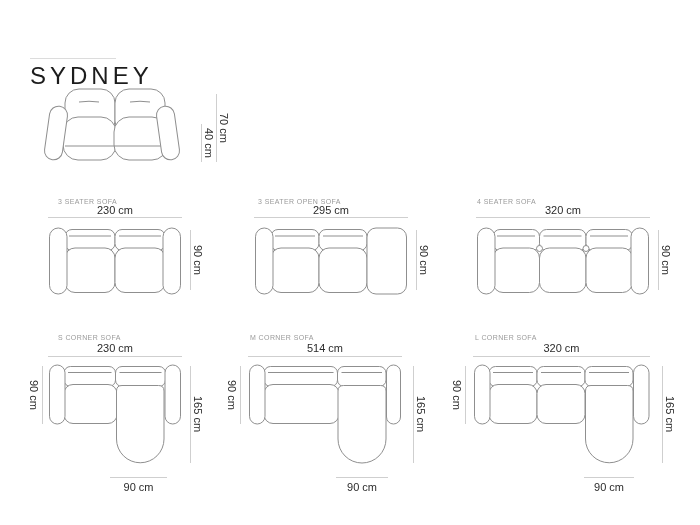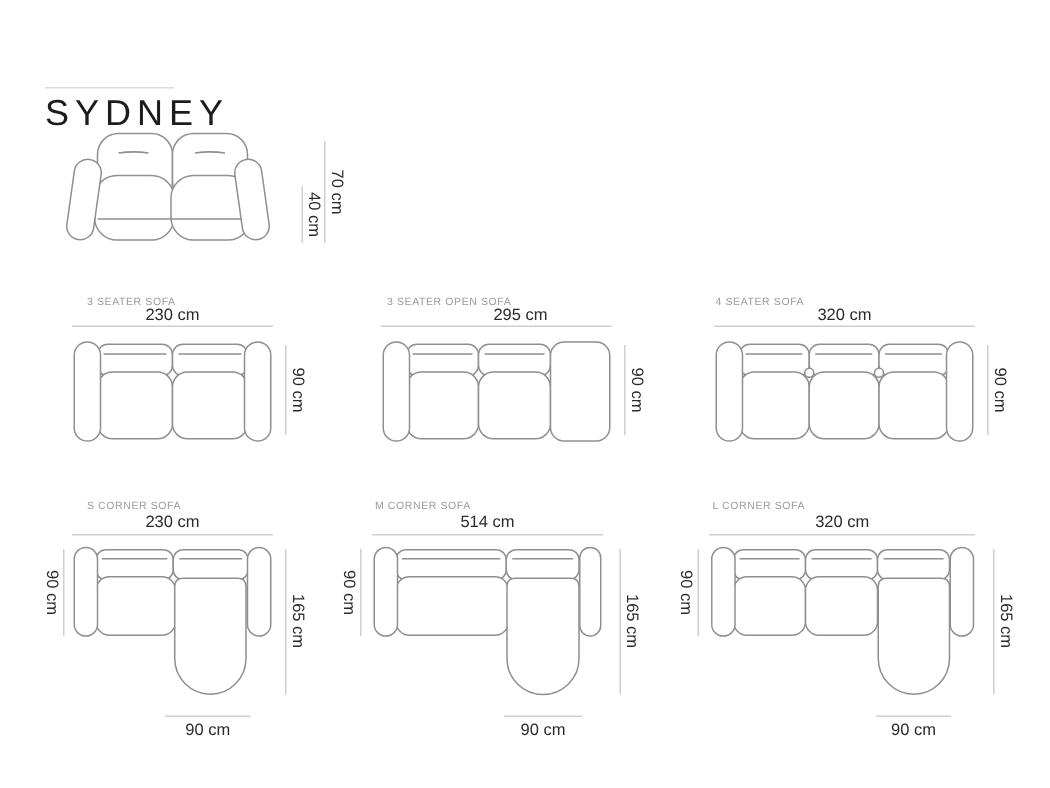--- a/index.html
+++ b/index.html
@@ -61,21 +61,21 @@
       <rect class="s" x="67" y="21" width="50" height="44.5" rx="10"></rect>
       <rect class="s" x="1.5" y="1" width="17.5" height="66" rx="8.75"></rect>
       <rect class="s" x="115" y="1" width="17.5" height="66" rx="8.75"></rect>
     </svg>
     <div class="vline" style="left:190px;top:230px;height:60px"></div>
     <div class="vtext" style="left:192px;top:230px;height:60px">90 cm</div>
   </div>
 
   <div>
     <div class="mlabel" style="left:258px;top:198px">3 SEATER OPEN SOFA</div>
-    <div class="htext" style="left:270px;top:204px;width:154px">295 cm</div>
+    <div class="htext" style="left:254px;top:204px;width:154px">295 cm</div>
     <div class="hline" style="left:254px;top:217px;width:154px"></div>
     <svg style="left:254px;top:227px;width:154px;height:68px" viewBox="0 0 154 68">
       <rect class="s" x="17" y="2.5" width="48" height="21" rx="7"></rect>
       <rect class="s" x="65" y="2.5" width="48" height="21" rx="7"></rect>
       <path class="l" d="M21 9 H61"></path>
       <path class="l" d="M69 9 H109"></path>
       <rect class="s" x="17" y="21" width="48" height="44.5" rx="10"></rect>
       <rect class="s" x="65" y="21" width="48" height="44.5" rx="10"></rect>
       <rect class="s" x="113" y="1" width="39.5" height="66" rx="9"></rect>
       <rect class="s" x="1.5" y="1" width="17.5" height="66" rx="8.75"></rect>

